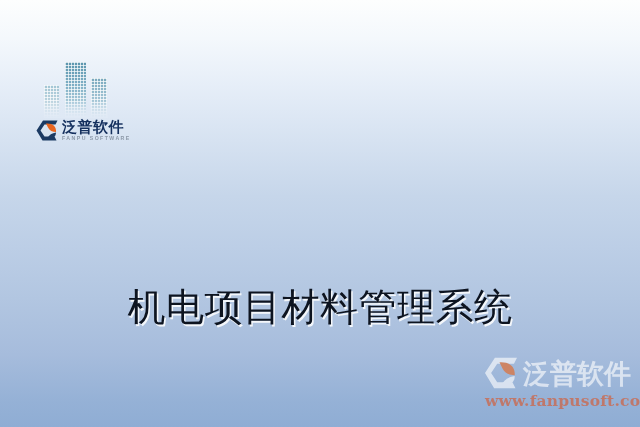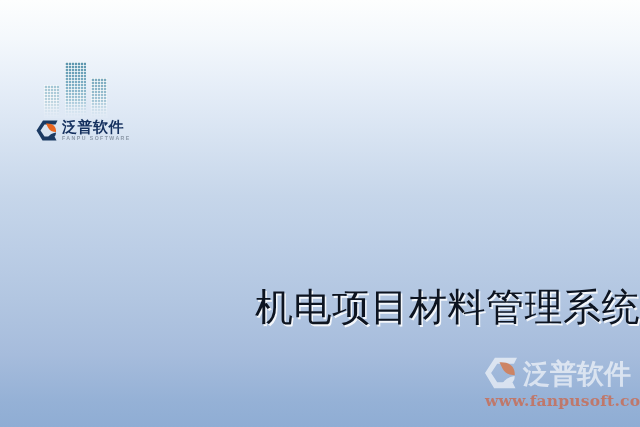--- a/index.html
+++ b/index.html
@@ -126,21 +126,21 @@
     top: 182px;
     text-align: center;
     font-family: "DejaVu Serif", "Liberation Serif", serif;
     font-size: 38px;
     line-height: 50px;
     color: #0d1420;
     letter-spacing: 0.5px;
     text-shadow: 1.5px 1.5px 0 rgba(255,255,255,.85);
     white-space: pre;
   }
-  .headline-line { display: block; text-align: right; }
+  .headline-line { display: block; }
 
   
   #watermark {
     position: absolute;
     right: 8px;
     bottom: 12px;
     width: 148px;
     height: 58px;
     opacity: .62;
   }

